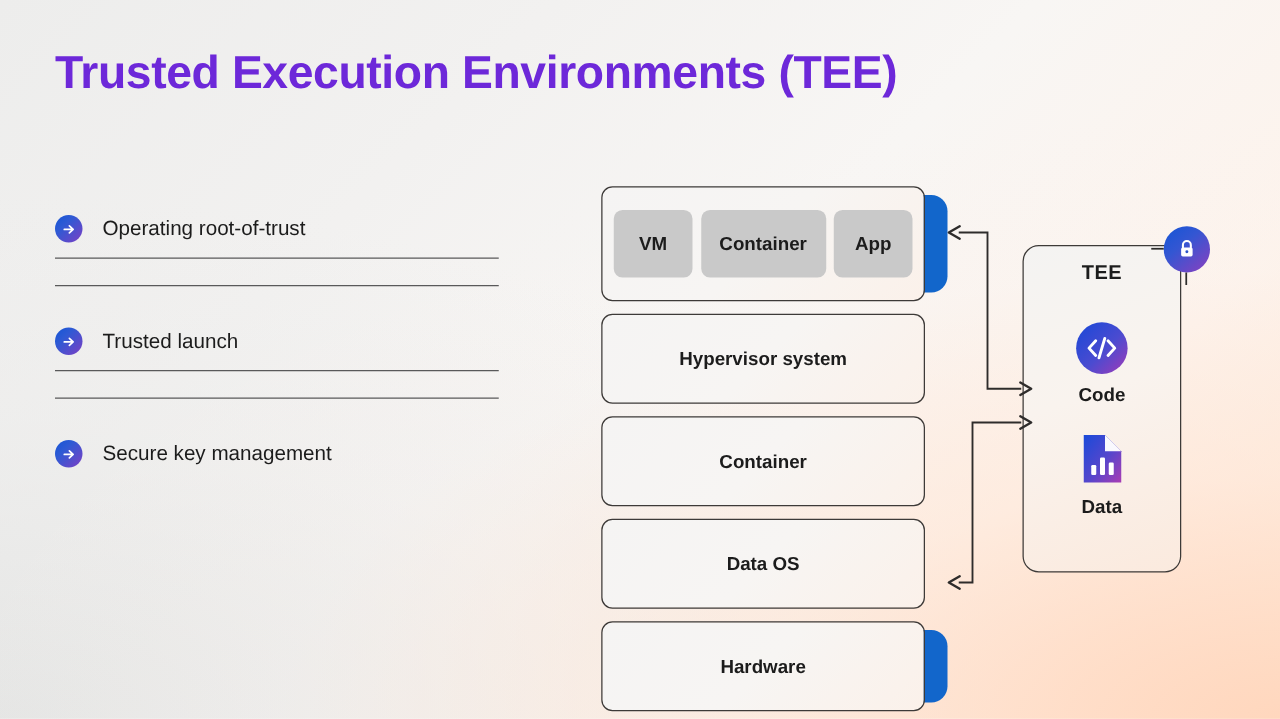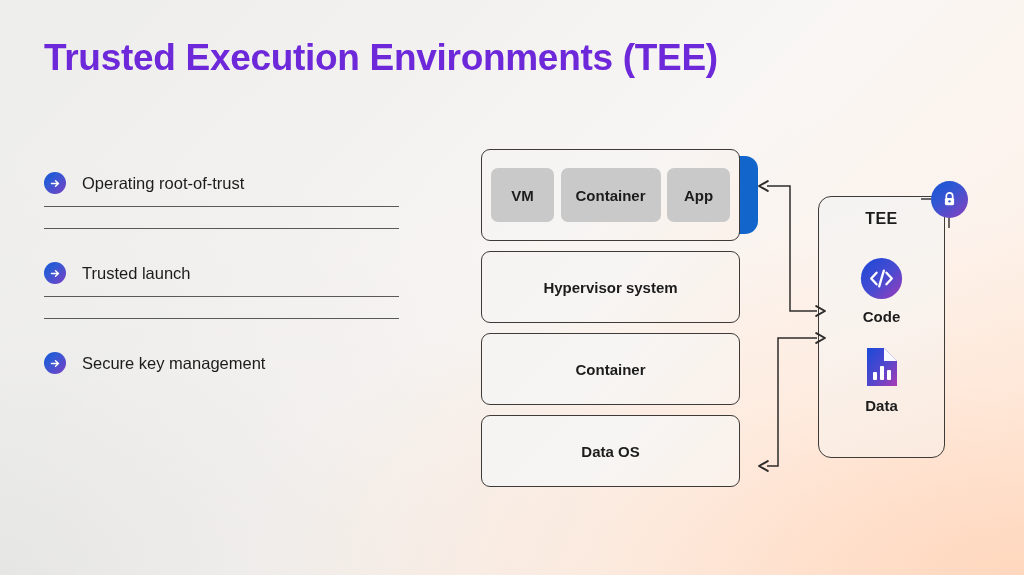--- a/index.html
+++ b/index.html
@@ -232,20 +232,24 @@
     <span class="inner-box container">Container</span>
     <span class="inner-box app">App</span>
   </div>
 
   <div class="stack-box tall">Hypervisor system</div>
 
   <div class="stack-box tall">Container</div>
 
   <div class="stack-box tall">Data OS</div>
 
+  <div class="stack-box tall">
+    <span class="blue-tab"></span>
+    <span>Hardware</span>
+  </div>
 
 </div>
 
 <div id="tee-panel">
   <div id="tee-heading">TEE</div>
 
   <div class="tee-item code">
     <div class="tee-icon-wrap">
       <svg width="43" height="43" viewBox="0 0 48 48" aria-hidden="true">
         <defs>

